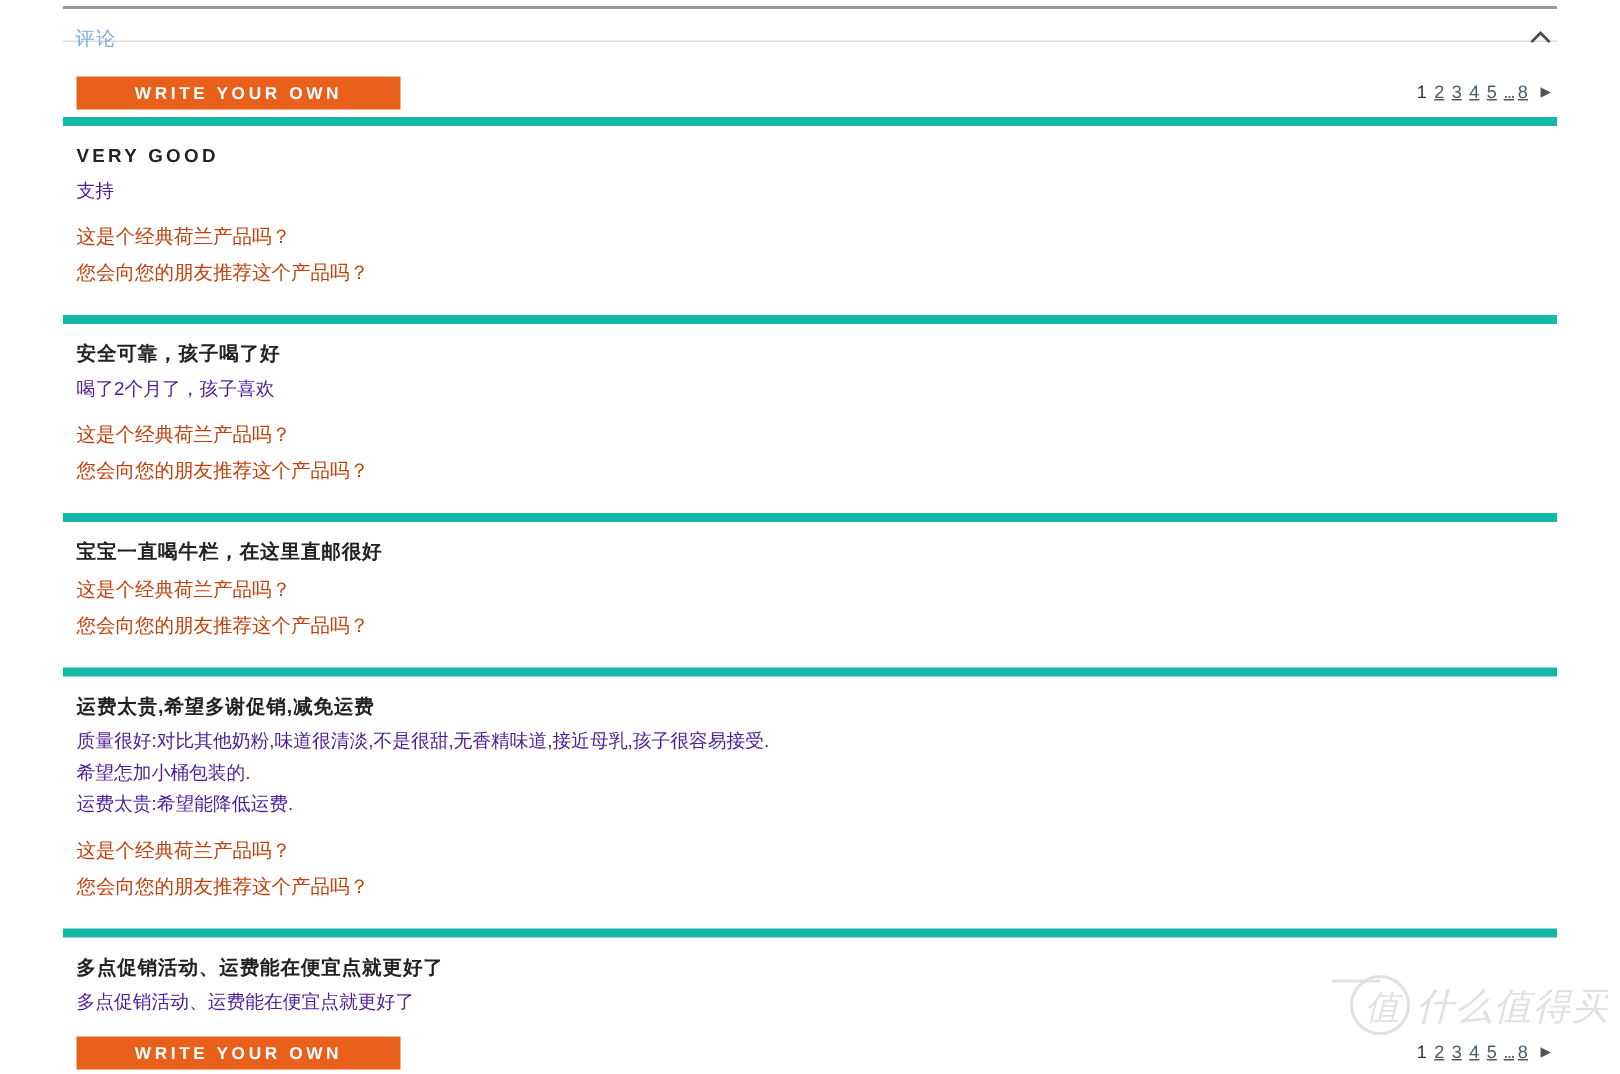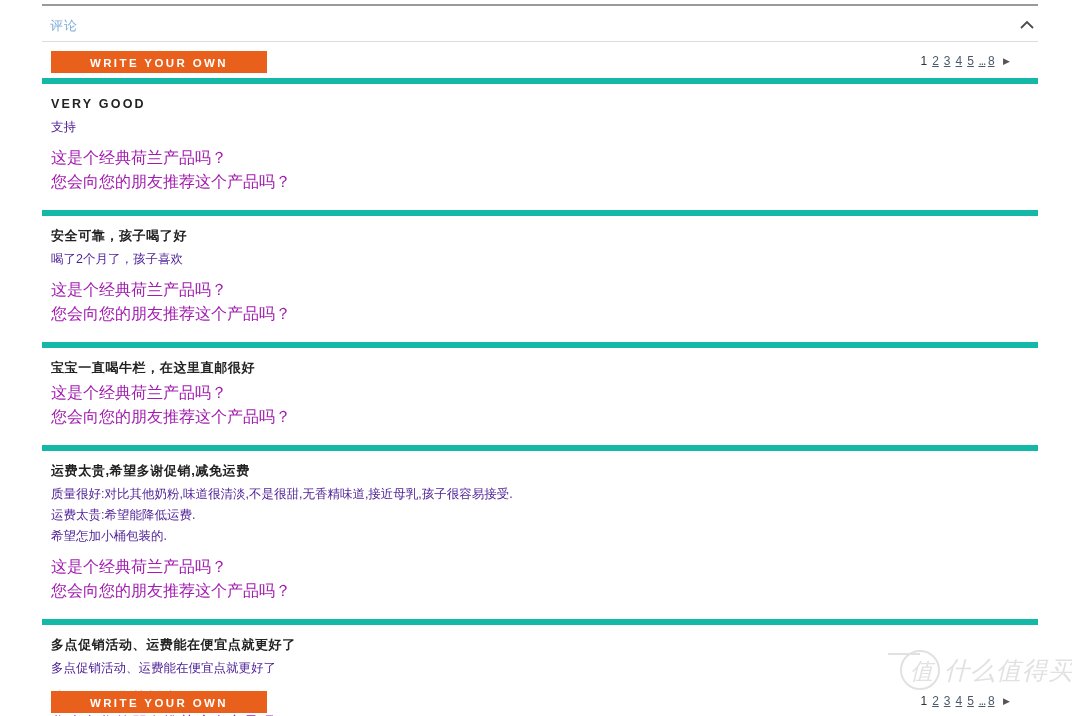--- a/index.html
+++ b/index.html
@@ -16,21 +16,21 @@
     position: relative;
     overflow: hidden;
   }
 
   
   .section-header {
     position: absolute;
     left: 42px;
     top: 4px;
     width: 996px;
-    height: 38px;
+    height: 24px;
     border-top: 2px solid #9a9a9a;
     border-bottom: 1px solid #dcdcdc;
     box-sizing: border-box;
     cursor: pointer;
   }
   .section-header .title {
     position: absolute;
     left: 8px;
     top: 12px;
     font-size: 13px;
@@ -71,21 +71,21 @@
     text-align: center;
     line-height: 22px;
     border: 0;
     cursor: pointer;
     font-family: "Liberation Sans", "DejaVu Sans", sans-serif;
     box-sizing: border-box;
   }
 
   .pagination {
     position: absolute;
-    right: 28px;
+    right: 4px;
     top: 2px;
     font-size: 12px;
     color: #4a4a4a;
     white-space: nowrap;
     line-height: 16px;
   }
   .pagination .pg {
     display: inline-block;
     margin: 0 2.5px;
     color: #4a5a6a;
@@ -139,22 +139,22 @@
   }
   .review-body {
     font-size: 12.5px;
     color: #4c1d95;
     line-height: 21px;
     margin: 0 0 8px 0;
   }
   .review-body p { margin: 0; }
 
   .review-question {
-    font-size: 16px;
-    color: #a21caf;
+    font-size: 13px;
+    color: #c2410c;
     line-height: 24px;
     margin: 0;
   }
 
   
   .watermark {
     position: absolute;
     right: 8px;
     bottom: 22px;
     width: 186px;
@@ -212,22 +212,22 @@
       <div class="review-question">这是个经典荷兰产品吗？</div>
       <div class="review-question">您会向您的朋友推荐这个产品吗？</div>
     </div>
   </div>
 
   <div class="review">
     <div class="review-inner">
       <div class="review-title">运费太贵,希望多谢促销,减免运费</div>
       <div class="review-body">
         <p>质量很好:对比其他奶粉,味道很清淡,不是很甜,无香精味道,接近母乳,孩子很容易接受.</p>
+        <p>希望怎加小桶包装的.</p>
         <p>运费太贵:希望能降低运费.</p>
-        <p>希望怎加小桶包装的.</p>
       </div>
       <div class="review-question">这是个经典荷兰产品吗？</div>
       <div class="review-question">您会向您的朋友推荐这个产品吗？</div>
     </div>
   </div>
 
   <div class="review">
     <div class="review-inner">
       <div class="review-title">多点促销活动、运费能在便宜点就更好了</div>
       <div class="review-body">

